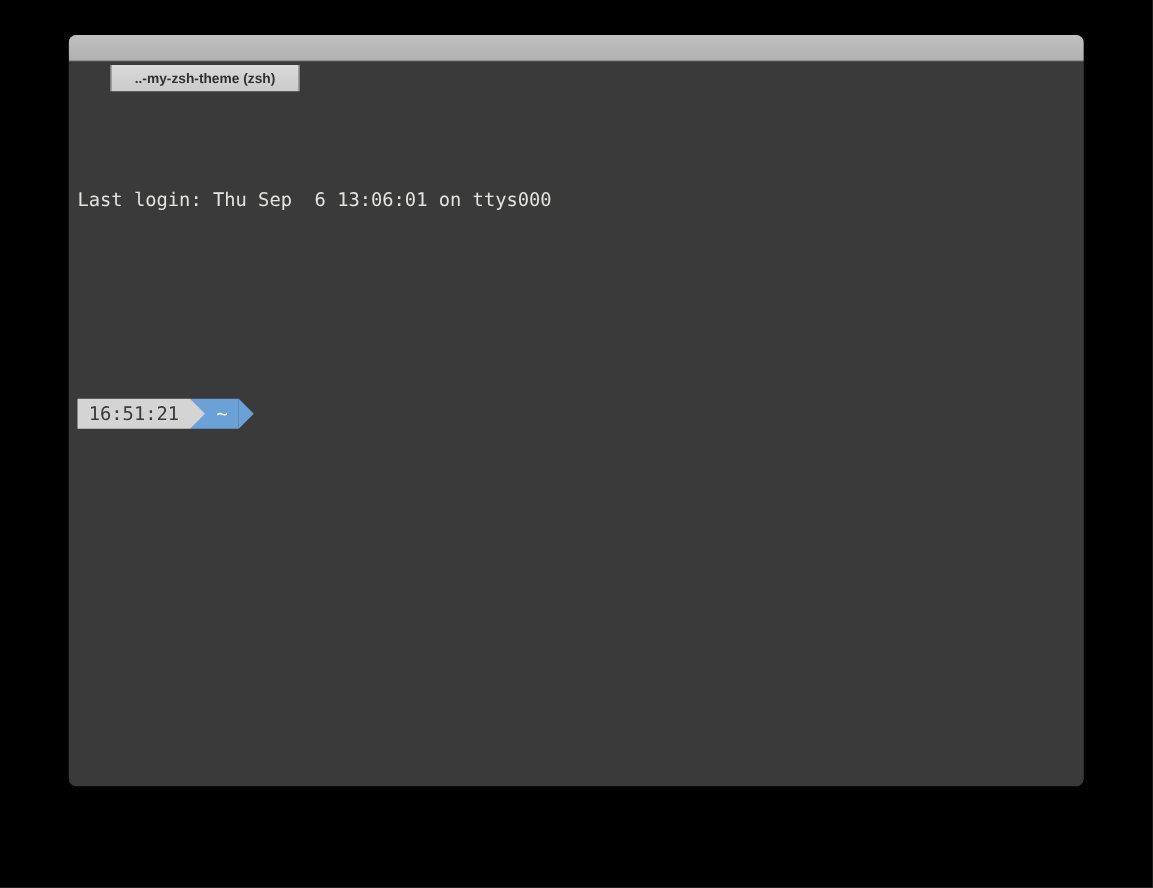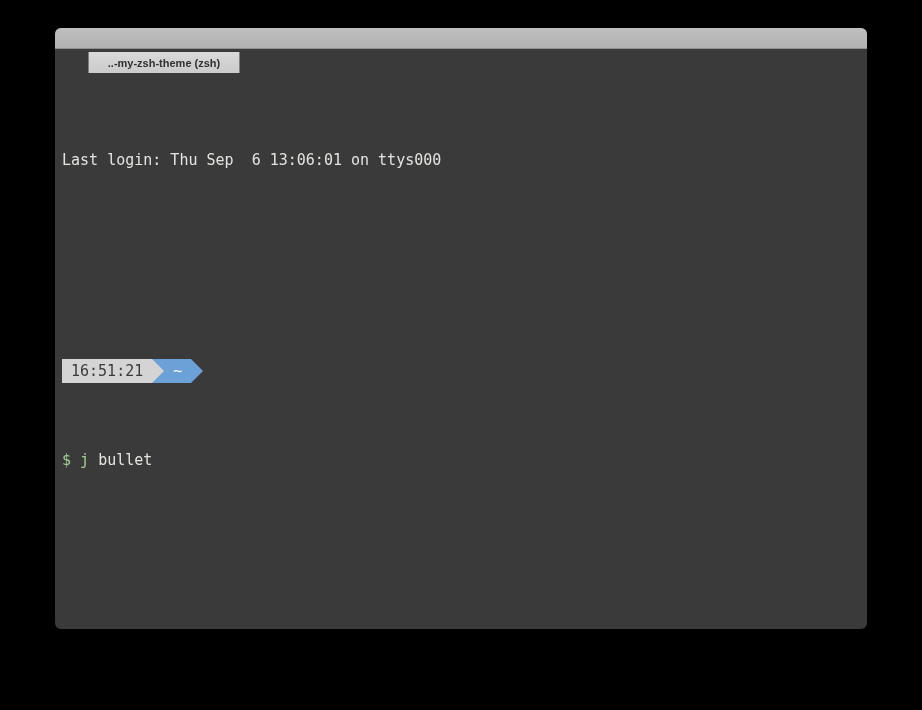--- a/index.html
+++ b/index.html
@@ -61,21 +61,21 @@
     padding:5px 7px;
     font-size:15px; line-height:22px;
     color:#e3e3df;
     white-space:pre;
   }
   .line { height:22px; }
   .gap  { height:16px; }
   .green  { color:#a2cf8e; }
   .salmon { color:#e58484; }
   
-  .prompt { display:flex; height:24px; align-items:stretch;margin-top:40px; }
+  .prompt { display:flex; height:24px; align-items:stretch; }
   .seg { display:flex; align-items:center; padding:0 9px; white-space:pre; }
   .seg-time { background:#d4d4d4; color:#3a3a3a; }
   .seg-path { background:#6ba1d6; color:#ffffff; }
   .arrow {
     width:0; height:0;
     border-top:12px solid transparent;
     border-bottom:12px solid transparent;
     border-left:12px solid transparent;
   }
   .arr-gray-blue { border-left-color:#d4d4d4; background:#6ba1d6; }
@@ -99,21 +99,20 @@
     <div class="gap"></div>
 
     
     <div class="prompt">
       <span class="seg seg-time">16:51:21</span>
       <span class="arrow arr-gray-blue"></span>
       <span class="seg seg-path">~</span>
       <span class="arrow arr-blue-end"></span>
     </div>
 
-    <div class="line"><span class="green">$ </span><span class="green">j </span><span>bullet</span></div>
     <div class="gap"></div>
 
     
     
 
     
     
 
     
     

